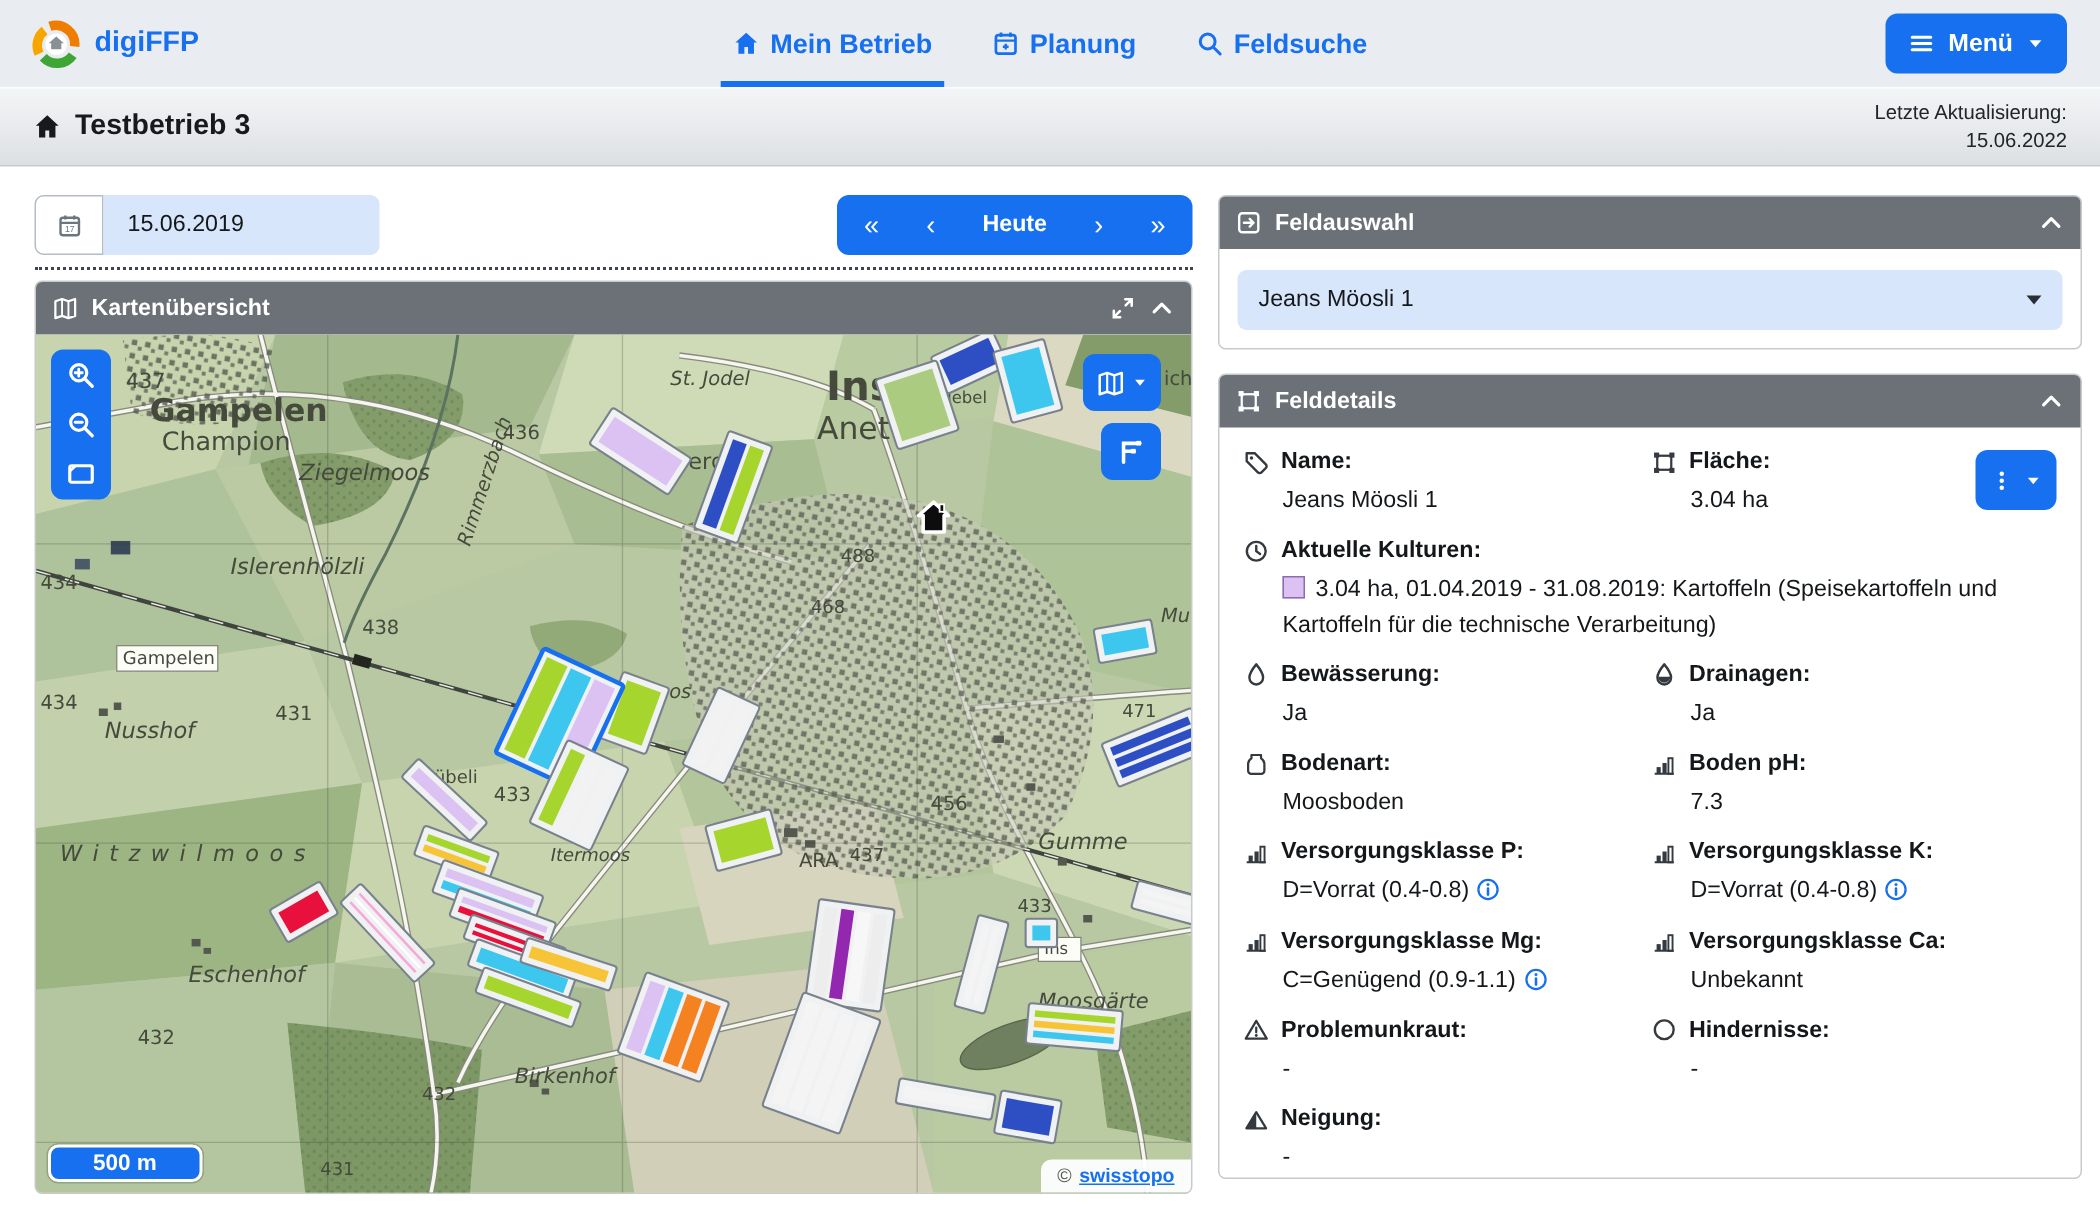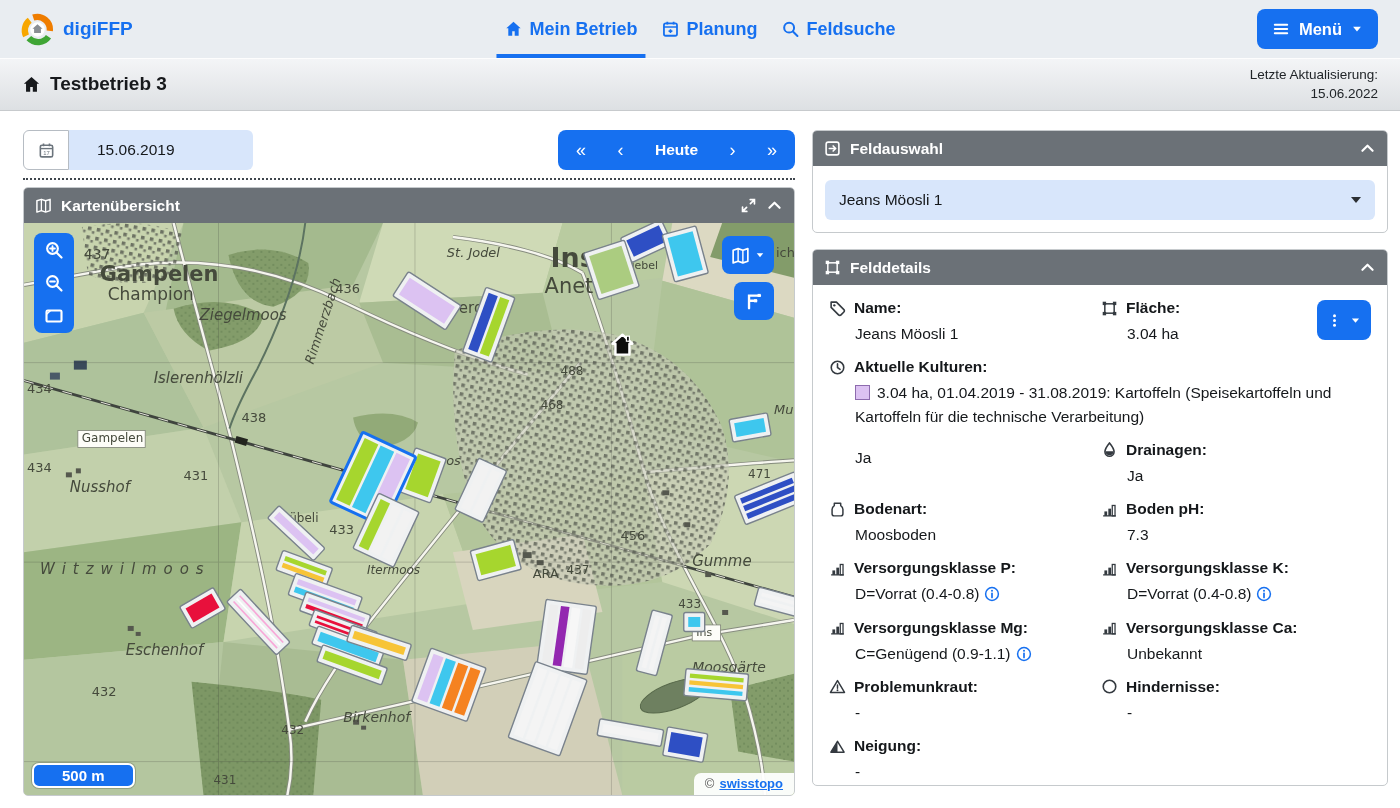--- a/index.html
+++ b/index.html
@@ -5,41 +5,41 @@
   html,body{margin:0;padding:0;}
   body{width:1400px;height:808px;position:relative;overflow:hidden;background:#fff;
        font-family:"Liberation Sans",sans-serif;color:#1b1f23;-webkit-font-smoothing:antialiased;}
   .ic svg{display:block;width:17px;height:17px;}
   .ic{display:inline-flex;flex:none;}
   
   #navbar{position:absolute;top:0;left:0;right:0;height:58px;background:#e9edf1;}
   #brand{position:absolute;left:20px;top:0;height:58px;display:flex;align-items:center;gap:8px;}
   #brand .logo svg{width:35px;height:35px;display:block;}
   #brand .bname{font-size:19px;font-weight:700;color:#1670f0;}
-  #nav-center{position:absolute;left:50%;top:0;transform:translateX(-50%);height:58px;display:flex;gap:24px;align-items:flex-end;}
+  #nav-center{position:absolute;left:50%;top:0;transform:translateX(-50%);height:58px;display:flex;gap:40px;align-items:flex-end;}
   .nav-item{position:relative;height:100%;display:flex;align-items:center;gap:7px;color:#1670f0;font-weight:700;font-size:18px;cursor:pointer;}
   .nav-item .ic svg{width:18px;height:18px;}
   .nav-item.active::after{content:"";position:absolute;left:-8px;right:-8px;bottom:0;height:4px;background:#1670f0;}
   #menu-btn{position:absolute;right:22px;top:9px;height:40px;background:#1670f0;border:none;border-radius:8px;
             color:#fff;font-weight:700;font-size:16.5px;display:flex;align-items:center;gap:9px;padding:0 15px;cursor:pointer;
             font-family:"Liberation Sans",sans-serif;}
   #menu-btn .ic svg{width:18px;height:18px;}
   #menu-btn .caret svg{width:12px;height:12px;}
   
   #subheader{position:absolute;top:58px;left:0;right:0;height:52px;background:linear-gradient(#f4f5f7,#dde0e3);
              border-bottom:1px solid #c7cacd;box-shadow:inset 0 1px 0 #fdfdfd;}
   #farm{position:absolute;left:22px;top:0;height:52px;display:flex;align-items:center;gap:9px;font-size:19px;font-weight:700;color:#17191c;}
   #farm .ic svg{width:19px;height:19px;}
   #updated{position:absolute;right:22px;top:8px;text-align:right;font-size:13.5px;line-height:1.4;color:#212529;}
   
   #dategroup{position:absolute;left:23px;top:130px;display:flex;height:40px;}
   #datebtn{width:46px;height:40px;box-sizing:border-box;background:#fff;border:1px solid #b6bcc3;border-radius:6px 0 0 6px;
            display:flex;align-items:center;justify-content:center;color:#6c757d;cursor:pointer;}
   #dateinput{width:184px;height:40px;box-sizing:border-box;background:#d8e6fb;border-radius:0 6px 6px 0;
-             display:flex;align-items:center;padding-left:28px;font-size:15.5px;color:#15181b;}
+             display:flex;align-items:center;padding-left:16px;font-size:15.5px;color:#15181b;}
   #heute{position:absolute;left:558px;top:130px;width:237px;height:40px;box-sizing:border-box;background:#1670f0;border-radius:8px;
          display:flex;align-items:center;justify-content:space-between;padding:0 18px;color:#fff;}
   #heute .arr{font-size:18px;line-height:1;cursor:pointer;}
   #heute .today{font-weight:700;font-size:15.5px;cursor:pointer;}
   #dotted{position:absolute;left:23px;top:178px;width:772px;border-top:2px dotted #3f464d;}
   
   .panel{position:absolute;background:#fff;border:1px solid #c6cacd;border-radius:5px;box-sizing:border-box;}
   .phead{height:35px;background:#6b7177;color:#fff;display:flex;align-items:center;gap:9px;padding:0 11px;
          border-radius:4px 4px 0 0;font-weight:700;font-size:15.5px;justify-content:flex-end;}
   .phead .sp{flex:1;}
@@ -651,20 +651,28 @@
               <svg viewBox="0 0 16 16">
                 <circle cx="8" cy="8" r="5.9" fill="none" stroke="currentColor" stroke-width="1.5"></circle>
                 <path d="M8 4.6V8l2.4 1.7" fill="none" stroke="currentColor" stroke-width="1.5" stroke-linecap="round"></path>
               </svg>
             </span>
             <b>Aktuelle Kulturen:</b>
           </div>
           <div class="fd-val"><span class="swatch" style="background:#dcc2f2"></span><span>3.04 ha, 01.04.2019 - 31.08.2019: Kartoffeln (Speisekartoffeln und Kartoffeln für die technische Verarbeitung)</span></div>
         </div>
         <div class="fd-item">
+          <div class="fd-lab">
+            <span class="ic">
+              <svg viewBox="0 0 16 16">
+                <path d="M8 1.8S3.7 7 3.7 10.1a4.3 4.3 0 0 0 8.6 0C12.3 7 8 1.8 8 1.8Z" fill="none" stroke="currentColor" stroke-width="1.5" stroke-linejoin="round"></path>
+              </svg>
+            </span>
+            <b>Bewässerung:</b>
+          </div>
           <div class="fd-val"><span>Ja</span></div>
         </div>
         <div class="fd-item">
           <div class="fd-lab">
             <span class="ic">
               <svg viewBox="0 0 16 16">
                 <path d="M8 1.8S3.7 7 3.7 10.1a4.3 4.3 0 0 0 8.6 0C12.3 7 8 1.8 8 1.8Z" fill="none" stroke="currentColor" stroke-width="1.5" stroke-linejoin="round"></path>
                 <path d="M4.2 9.6h7.6a3.8 3.8 0 0 1-7.6 0Z" fill="currentColor"></path>
               </svg>
             </span>

